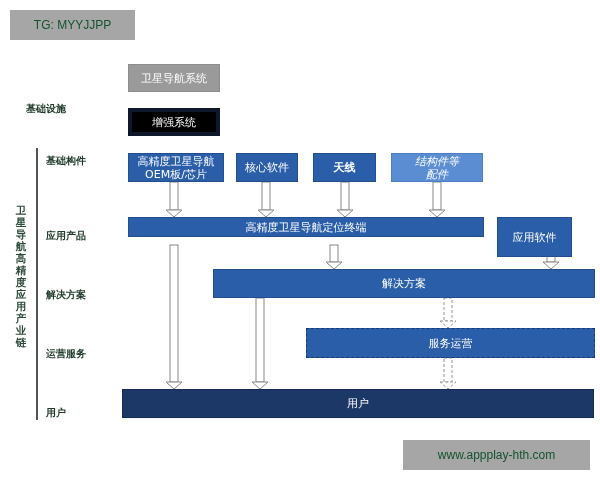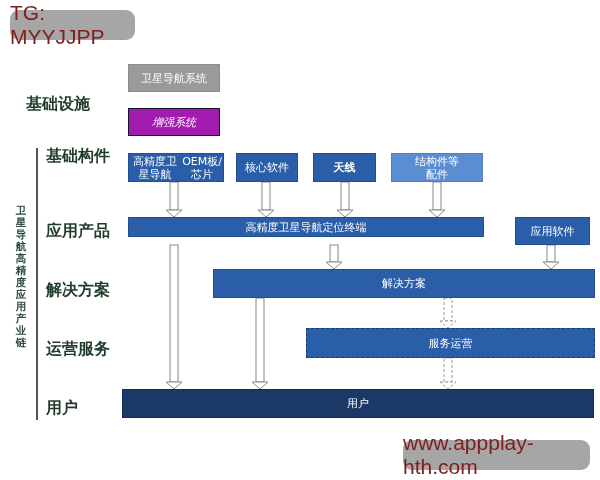--- a/index.html
+++ b/index.html
@@ -2,27 +2,27 @@
 <html><head>
 <meta charset="utf-8">
 <style>
   html, body { margin: 0; padding: 0; }
   body { width: 600px; height: 480px; background: #ffffff; position: relative; overflow: hidden;
          font-family: "DejaVu Sans", "Liberation Sans", sans-serif; }
   .box { position: absolute; display: flex; align-items: center; justify-content: center;
          color: #ffffff; font-size: 11px; text-align: center; line-height: 13px; box-sizing: border-box; }
   .blue { background: #2a5ea9; border: 1px solid #244f8f; }
   .lightblue { background: #5b8dd3; border: 1px solid #4f7fc3; }
-  .paleblue { background: #a21caf; border: 1px solid #0f172a; font-style: italic; }
+  .paleblue { background: #000000; border: 4px solid #0f172a; }
   .gray { background: #9a9a9a; border: 1px solid #8c8c8c; }
   .navy { background: #1c3866; border: 1px solid #152c52; }
   .dashed { border: 1px dashed #173c73; }
-  .label { position: absolute; font-size: 16px; font-weight: bold; color: #1f3b2a; }
-  .watermark { position: absolute; background: #a6a6a6; color: #7f1d1d; font-size: 21px;
-               font-family: "Liberation Sans", sans-serif; display: flex; align-items: center; justify-content: center; border-radius: 9px; }
+  .label { position: absolute; font-size: 10px; font-weight: bold; color: #1f3b2a; margin-top: 8px; }
+  .watermark { position: absolute; background: #a6a6a6; color: #14532d; font-size: 12px;
+               font-family: "Liberation Sans", sans-serif; display: flex; align-items: center; justify-content: center; }
   .vline { position: absolute; background: #555; }
   .vtext { position: absolute; width: 14px; font-size: 10.5px; font-weight: bold; color: #2c4a3a;
            line-height: 12px; text-align: center; word-break: break-all; }
   svg.arrows { position: absolute; left: 0; top: 0; }
 </style>
 </head>
 <body>
 
 <div class="watermark" style="left:10px; top:10px; width:125px; height:30px;">TG: MYYJJPP</div>
 <div class="watermark" style="left:403px; top:440px; width:187px; height:30px;">www.appplay-hth.com</div>
@@ -79,39 +79,39 @@
   </g>
 </svg>
 
 <div class="box gray" style="left:128px; top:64px; width:92px; height:28px;">
   <span>卫星导航系统</span>
 </div>
 <div class="box paleblue" style="left:128px; top:108px; width:92px; height:28px;">
   <span>增强系统</span>
 </div>
 
-<div class="box blue" style="left:128px; top:153px; width:96px; height:29px; flex-direction:row;">
+<div class="box blue" style="left:128px; top:153px; width:96px; height:29px; flex-direction:column;text-align:right;">
   <span>高精度卫星导航</span>
   <span>OEM板/芯片</span>
 </div>
 <div class="box blue" style="left:236px; top:153px; width:62px; height:29px;">
   <span>核心软件</span>
 </div>
 <div class="box blue" style="left:313px; top:153px; width:63px; height:29px;font-weight:bold;">
   <span>天线</span>
 </div>
-<div class="box lightblue" style="left:391px; top:153px; width:92px; height:29px; flex-direction:column;">
+<div class="box lightblue" style="left:391px; top:153px; width:92px; height:29px; flex-direction:column;font-style:italic;">
   <span>结构件等</span>
   <span>配件</span>
 </div>
 
 <div class="box blue" style="left:128px; top:217px; width:356px; height:20px;">
   <span>高精度卫星导航定位终端</span>
 </div>
-<div class="box blue" style="left:515px; top:217px; width:75px; height:28px;">
+<div class="box blue" style="left:497px; top:217px; width:75px; height:40px;">
   <span>应用软件</span>
 </div>
 
 <div class="box blue" style="left:213px; top:269px; width:382px; height:29px;">
   <span>解决方案</span>
 </div>
 
 <div class="box blue dashed" style="left:306px; top:328px; width:289px; height:30px;">
   <span>服务运营</span>
 </div>

